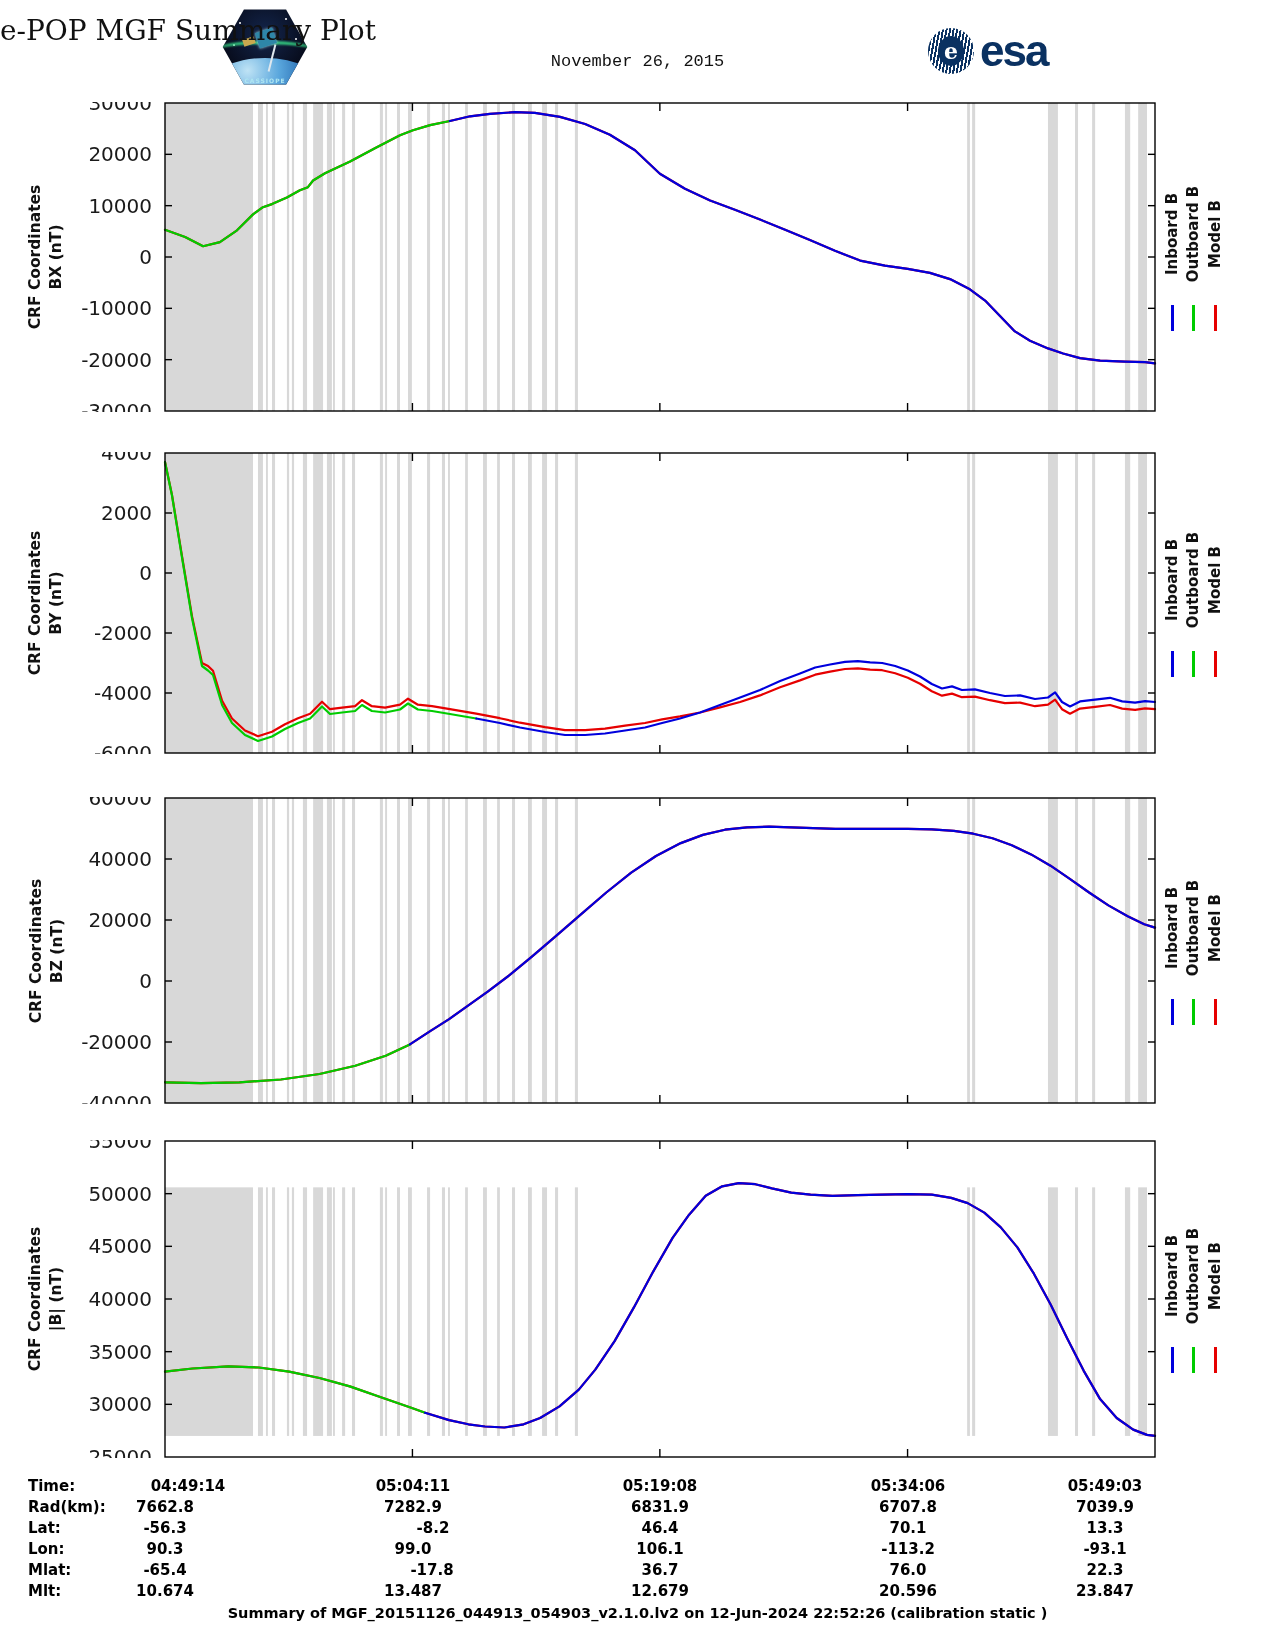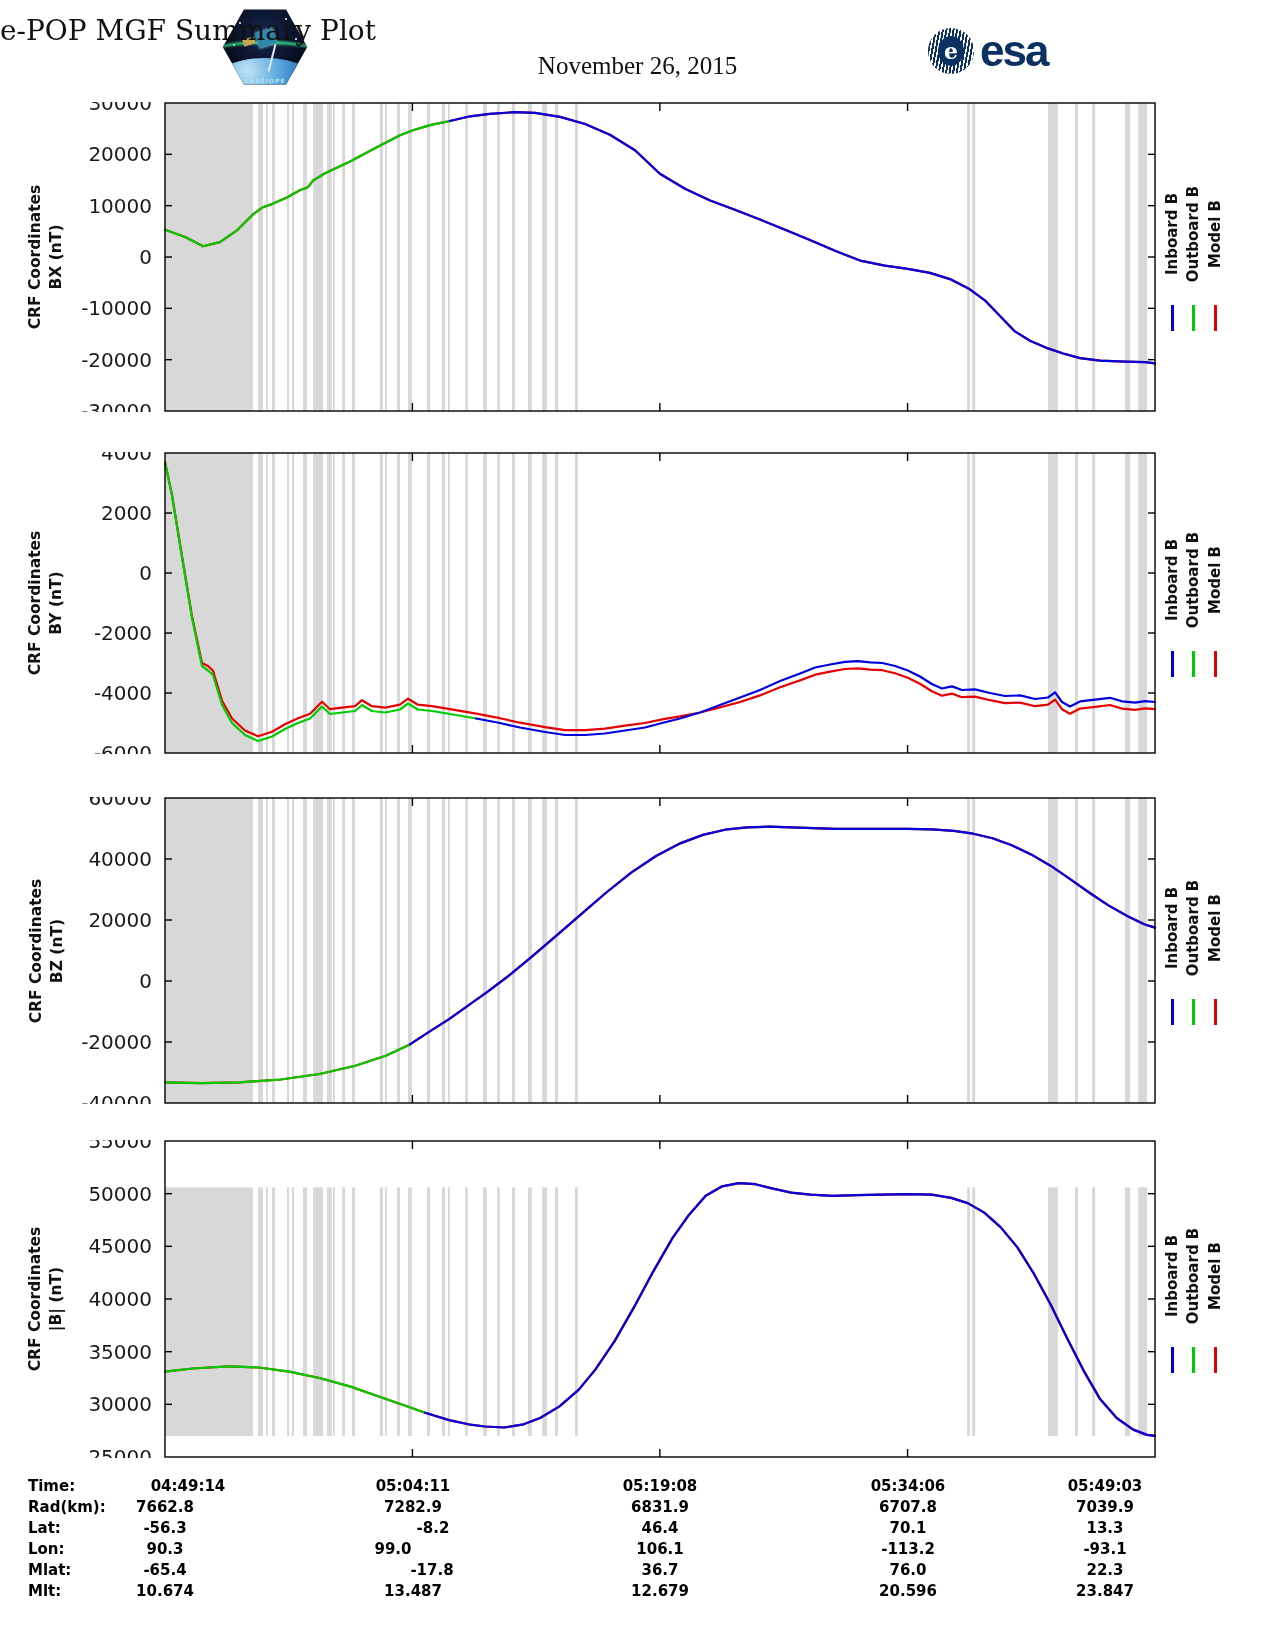--- a/index.html
+++ b/index.html
@@ -2,21 +2,21 @@
 <html><head>
 <meta charset="utf-8">
 <style>
   html,body{margin:0;padding:0;background:#ffffff;}
   #page{position:relative;width:1275px;height:1650px;background:#ffffff;overflow:hidden;
         font-family:"DejaVu Sans",sans-serif;color:#000;}
   
   #plot-title{position:absolute;left:0;right:0;top:14px;
       font-family:"DejaVu Serif",serif;font-size:28px;color:#111;}
   #plot-date{position:absolute;left:0;right:0;top:52px;text-align:center;
-      font-family:Liberation Serif, serif;font-size:25px;color:#111;}
+      font-family:Liberation Mono, monospace;font-size:17px;color:#111;}
   #mission-patch{position:absolute;left:221px;top:8px;width:88px;height:78px;
       clip-path:polygon(26% 2%,74% 2%,98% 50%,74% 98%,26% 98%,2% 50%);
       background:radial-gradient(circle at 50% 35%, #14264d 0%, #060a18 70%, #02040a 100%);}
   #mission-patch .earth{position:absolute;left:-14px;bottom:-34px;width:116px;height:62px;border-radius:50%;
       background:radial-gradient(circle at 35% 20%, #bfe3f5 0%, #5aa7dd 35%, #1d5fa8 70%, #0b3368 100%);}
   #mission-patch .aurora{position:absolute;left:-8px;bottom:24px;width:104px;height:18px;border-radius:50%;
       background:transparent;border-top:3px solid #38e08a;filter:blur(1px);}
   #mission-patch .sat-body{position:absolute;left:36px;top:22px;width:18px;height:16px;background:#2e86a8;
       transform:rotate(-18deg);box-shadow:0 0 3px #9fd8e8;}
   #mission-patch .sat-panel{position:absolute;left:22px;top:30px;width:12px;height:7px;background:#c9a94f;transform:rotate(-18deg);}
@@ -373,21 +373,21 @@
         <span class="eph-label">Lat:</span>
         <span class="eph-val" style="left: 165px;">-56.3</span>
         <span class="eph-val" style="left: 413px; margin-left: 20px;">-8.2</span>
         <span class="eph-val" style="left: 660px;">46.4</span>
         <span class="eph-val" style="left: 908px;">70.1</span>
         <span class="eph-val" style="left: 1105px;">13.3</span>
       </div>
       <div class="eph-row" style="top: 63px;">
         <span class="eph-label">Lon:</span>
         <span class="eph-val" style="left: 165px;">90.3</span>
-        <span class="eph-val" style="left: 393px; text-align: right;">99.0</span>
+        <span class="eph-val" style="left: 413px; text-align: right;">99.0</span>
         <span class="eph-val" style="left: 660px;">106.1</span>
         <span class="eph-val" style="left: 908px;">-113.2</span>
         <span class="eph-val" style="left: 1105px; text-align: right;">-93.1</span>
       </div>
       <div class="eph-row" style="top: 84px;">
         <span class="eph-label">Mlat:</span>
         <span class="eph-val" style="left: 165px;">-65.4</span>
         <span class="eph-val" style="left: 432px;">-17.8</span>
         <span class="eph-val" style="left: 660px;">36.7</span>
         <span class="eph-val" style="left: 908px;">76.0</span>
@@ -396,13 +396,14 @@
       <div class="eph-row" style="top: 105px;">
         <span class="eph-label">Mlt:</span>
         <span class="eph-val" style="left: 165px;">10.674</span>
         <span class="eph-val" style="left: 413px;">13.487</span>
         <span class="eph-val" style="left: 660px;">12.679</span>
         <span class="eph-val" style="left: 908px;">20.596</span>
         <span class="eph-val" style="left: 1105px;">23.847</span>
       </div>
     </div>
 
+  <div id="summary-footer">Summary of MGF_20151126_044913_054903_v2.1.0.lv2 on 12-Jun-2024 22:52:26 (calibration static )</div>
 </div>
 
 </body></html>

